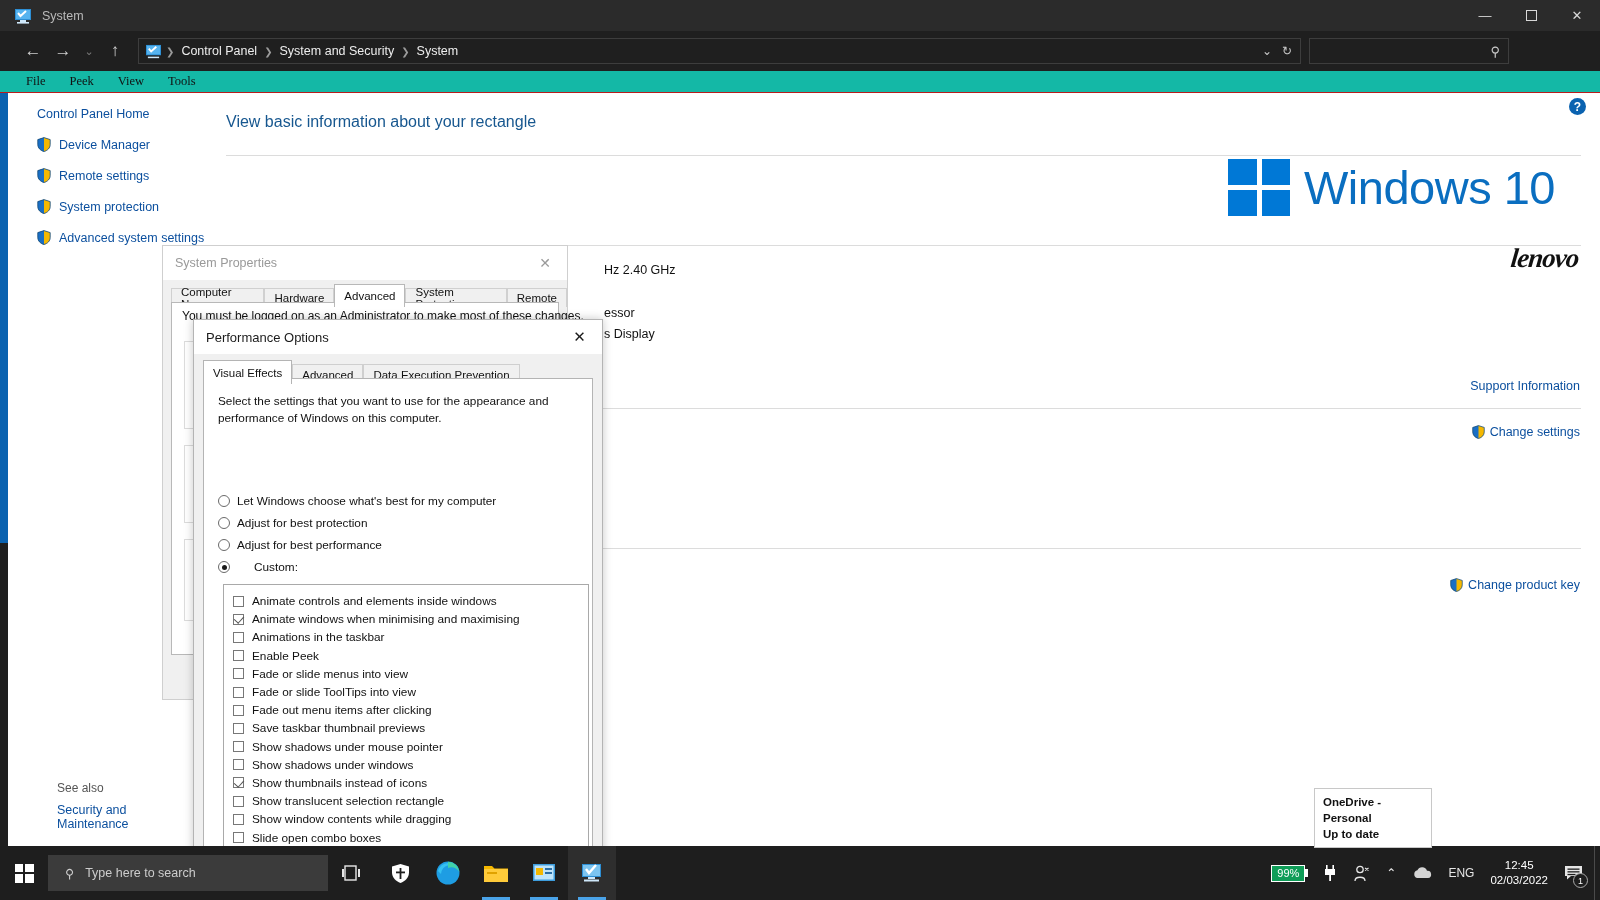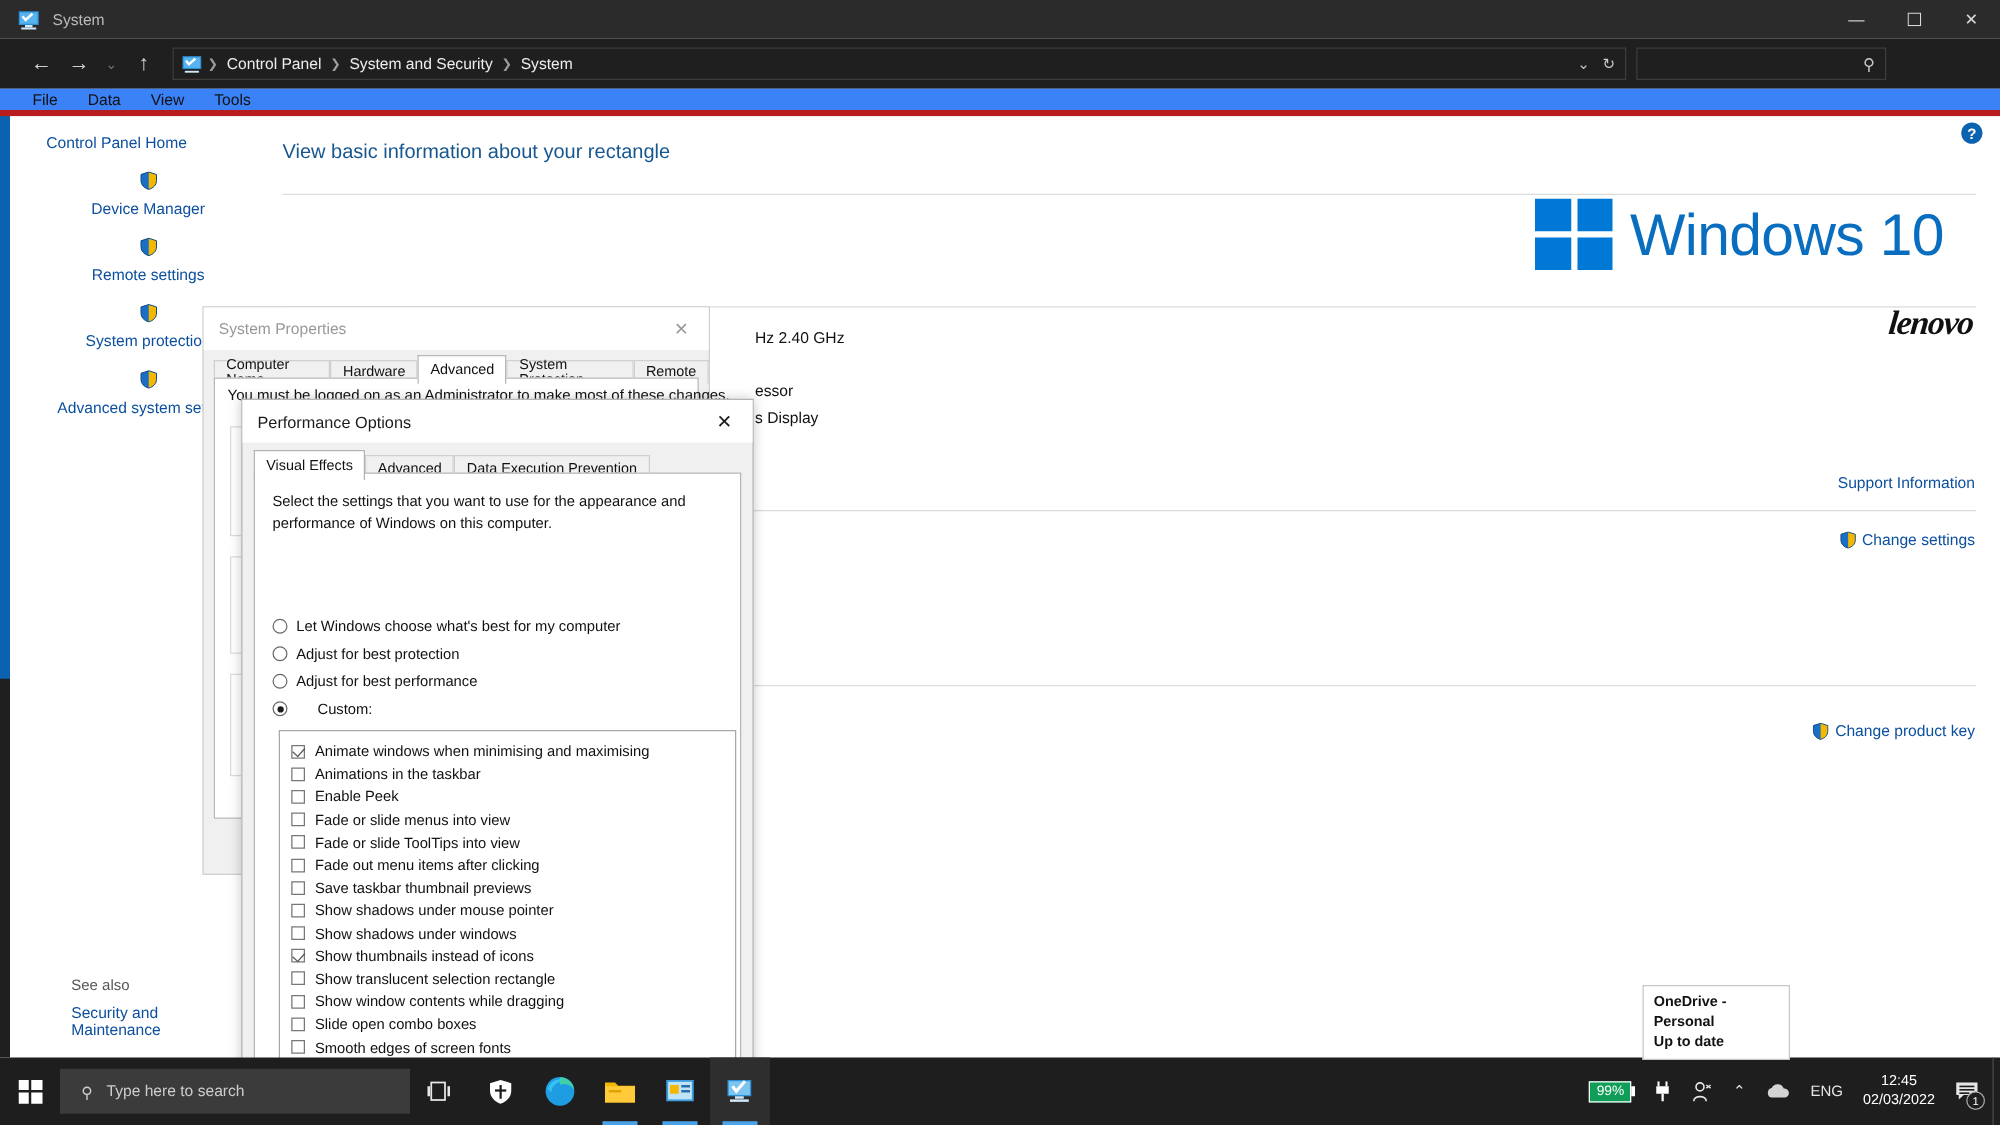--- a/index.html
+++ b/index.html
@@ -40,33 +40,34 @@
   .crumb-right { margin-left:auto; display:flex; align-items:center; gap:10px; padding-right:2px;
                  color:#c9c9c9; font-size:12px; }
   .searchbox {
     margin-left:8px; height:26px; width:200px; border:1px solid #3d3d3d;
     display:flex; align-items:center; justify-content:flex-end; padding-right:8px;
   }
   .searchbox .sicon { color:#c9c9c9; font-size:13px; }
 
   .menubar {
     position:absolute; left:0; top:71px; width:1600px; height:22px;
-    background:#3b82f6; display:flex; align-items:center; padding-left:14px;
-    border-bottom:5px solid #b91c1c;
+    background:#14b8a6; display:flex; align-items:center; padding-left:14px;
+    border-bottom:1px solid #b91c1c;
+    font-family:Liberation Serif, serif;
   }
   .menubar .mi { font-size:12.5px; color:#111; padding:0 12px; }
 
   
   .body-area { position:absolute; left:0; top:93px; width:1600px; height:753px; background:#ffffff; }
   .leftrail { position:absolute; left:0; top:0; width:8px; height:753px; background:#1f1f1f; }
   .leftrail .accent { position:absolute; left:0; top:0; width:8px; height:450px; background:#0a62b0; }
 
   .sidebar { position:absolute; left:20px; top:0; width:180px; }
   .side-home { font-size:12.5px; color:#0b4f9e; margin:14px 0 0 17px; }
-  .side-item { display:flex; align-items:center; gap:8px; margin:16px 0 0 17px;flex-direction:column; }
+  .side-item { display:flex; align-items:center; gap:8px; margin:16px 0 0 17px; }
   .side-item .lbl { font-size:12.5px; color:#0b4f9e; white-space:nowrap; }
 
   .shield { width:14px; height:15px; position:relative; flex:0 0 14px; }
   .shield svg { display:block; }
 
   .see-also { position:absolute; left:37px; top:688px; font-size:12px; color:#555; }
   .see-also-link { position:absolute; left:37px; top:710px; font-size:12.5px; color:#0b4f9e; }
 
   .content { position:absolute; left:210px; top:0; right:0; height:753px; }
   .page-title { position:absolute; left:16px; top:20px; font-size:16px; color:#17578f; }
@@ -235,21 +236,21 @@
         <span>↻</span>
       </span>
     </div>
     <div class="searchbox">
       <span class="sicon">⚲</span>
     </div>
   </div>
 
   <div class="menubar">
     <span class="mi">File</span>
-    <span class="mi">Data</span>
+    <span class="mi">Peek</span>
     <span class="mi">View</span>
     <span class="mi">Tools</span>
   </div>
 
   <div class="body-area">
     <div class="leftrail">
       <div class="accent"></div>
     </div>
 
     <div class="sidebar">
@@ -413,20 +414,24 @@
           <span class="radio"></span>
           <span>Adjust for best performance</span>
         </label>
         <label class="radio-row" style="top:181px;gap:24px;">
           <span class="radio on"></span>
           <span>Custom:</span>
         </label>
 
         <div class="cklist">
           <label class="ck-row">
+              <span class="ckbox"></span>
+              <span class="ck-label">Animate controls and elements inside windows</span>
+            </label>
+          <label class="ck-row">
               <span class="ckbox on"></span>
               <span class="ck-label">Animate windows when minimising and maximising</span>
             </label>
           <label class="ck-row">
               <span class="ckbox"></span>
               <span class="ck-label">Animations in the taskbar</span>
             </label>
           <label class="ck-row">
               <span class="ckbox"></span>
               <span class="ck-label">Enable Peek</span>

